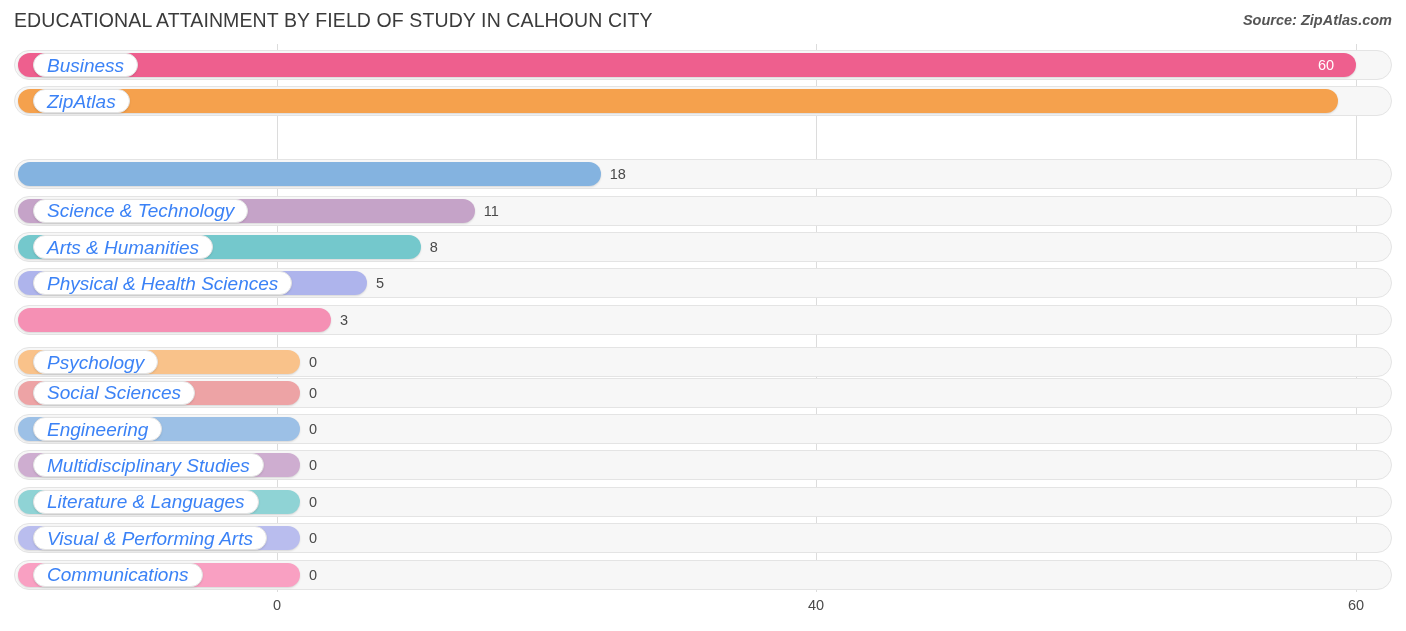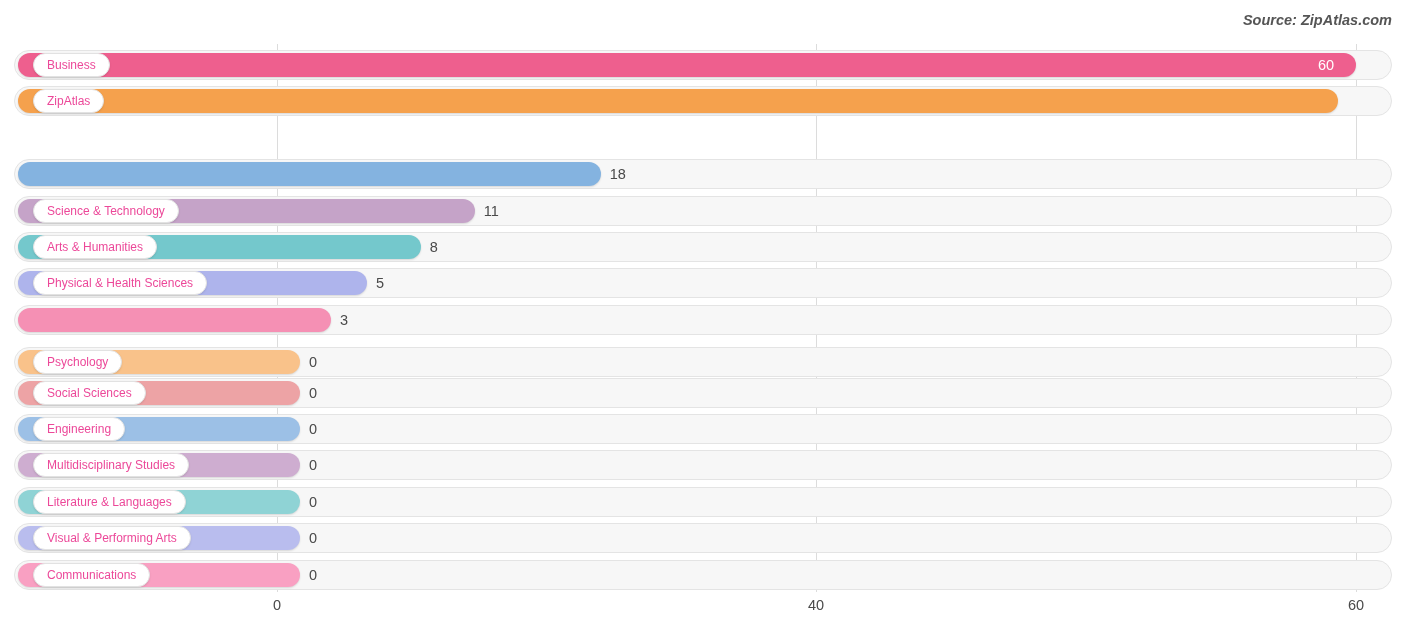--- a/index.html
+++ b/index.html
@@ -108,24 +108,25 @@
     background: #ffffff;
     border: 1px solid #e2e2e2;
     border-radius: 12px;
     box-sizing: border-box;
     display: flex;
     align-items: center;
     padding: 0 13px;
     box-shadow: 0 1px 2px rgba(0,0,0,.10);
   }
   .pill-label {
-    font-size: 12px;
-    color: #ec4899;
+    font-size: 19px;
+    color: #3b82f6;
     white-space: nowrap;
     line-height: 1;
+    font-style: italic;
   }
   
   .value-out {
     position: absolute;
     top: 0;
     height: 30px;
     display: flex;
     align-items: center;
     font-size: 14.5px;
     color: #4a4a4a;
@@ -157,20 +158,21 @@
     font-size: 14.5px;
     color: #4a4a4a;
     transform: translateX(-50%);
     white-space: nowrap;
   }
 </style>
 </head>
 <body>
 
 <div id="header">
+  <div id="chart-title">EDUCATIONAL ATTAINMENT BY FIELD OF STUDY IN CALHOUN CITY</div>
   <div id="source-label">Source: ZipAtlas.com</div>
 </div>
 
 <div id="plot">
   <div id="gridlines">
       <div class="gridline" style="left: 277px;"></div>
       <div class="gridline" style="left: 816px;"></div>
       <div class="gridline" style="left: 1356px;"></div>
     </div>
   <div id="rows">

